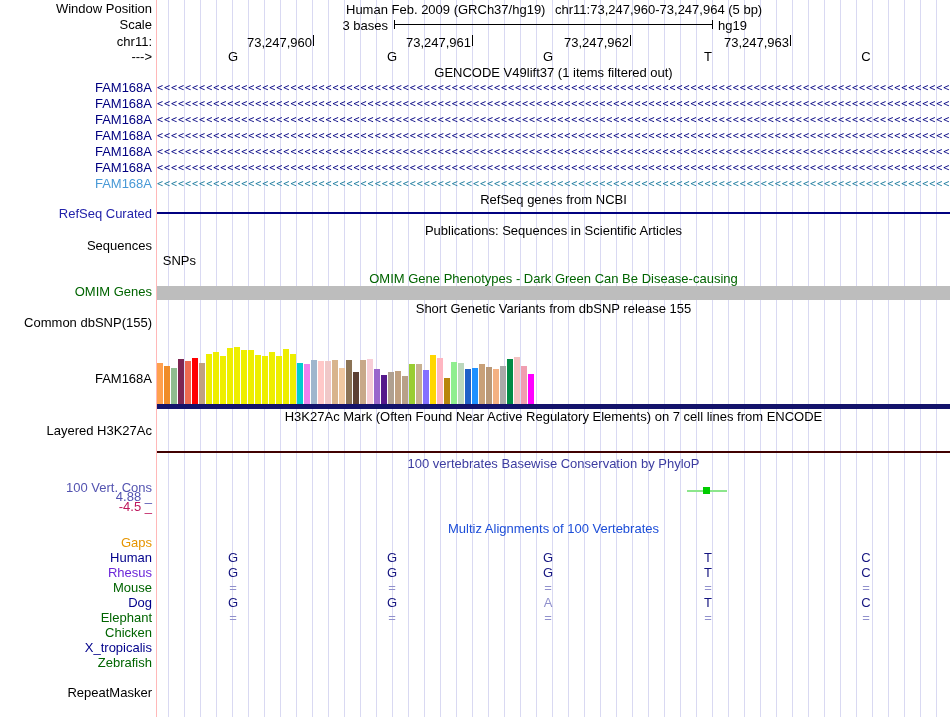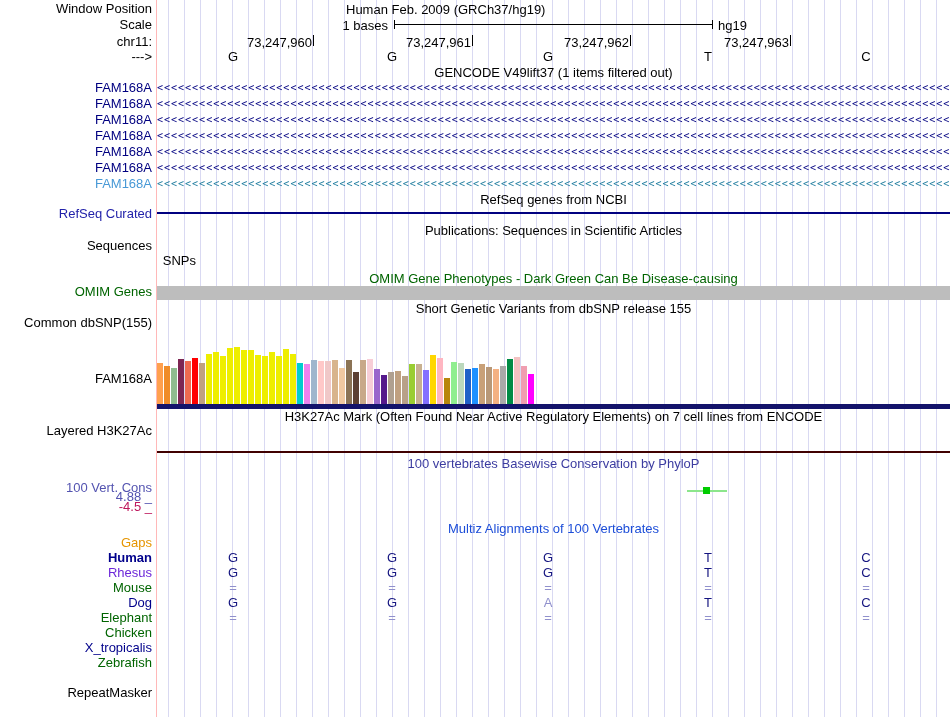--- a/index.html
+++ b/index.html
@@ -73,23 +73,24 @@
       <div class="gridline" style="left: 872px;"></div>
       <div class="gridline" style="left: 888px;"></div>
       <div class="gridline" style="left: 904px;"></div>
       <div class="gridline" style="left: 920px;"></div>
       <div class="gridline" style="left: 936px;"></div>
     </div>
   <div id="leftedge"></div>
 
   <div class="lbl" style="top:2px;">Window Position</div>
   <div class="abs" style="top:2px;left:346px;white-space:nowrap;">Human Feb. 2009 (GRCh37/hg19)</div>
+  <div class="abs" style="top:2px;left:555px;white-space:nowrap;">chr11:73,247,960-73,247,964 (5 bp)</div>
 
   <div class="lbl" style="top:18px;">Scale</div>
-  <div class="abs" style="top:18px;left:157px;width:231px;text-align:right;">1 bases</div>
+  <div class="abs" style="top:18px;left:157px;width:231px;text-align:right;">3 bases</div>
   <div class="scalebar" style="top:20px;left:394px;width:317px;">
       <div class="mid"></div>
     </div>
   <div class="abs" style="top:18px;left:718px;">hg19</div>
 
   <div class="lbl" style="top:35px;">chr11:</div>
   <div id="coordrow">
       <div class="coordcell" style="top: 36px; left: 242px;">73,247,960</div>
       <div class="tick" style="top: 35px; left: 313px;"></div>
       <div class="coordcell" style="top: 36px; left: 401px;">73,247,961</div>
@@ -208,21 +209,21 @@
   <div id="cons-max" class="lbl" style="top: 454px; color: rgb(83, 83, 176); margin-top: 36px;">4.88 _</div>
   <div id="cons-title" class="title" style="top: 457px; color: rgb(60, 60, 160);">100 vertebrates Basewise Conservation by PhyloP</div>
   <div id="cons-label" class="lbl" style="top: 481px; color: rgb(83, 83, 176);">100 Vert. Cons</div>
   <div id="cons-marker-line" class="abs" style="top: 490px; left: 687px; width: 40px; height: 2px; background: rgb(140, 230, 140);"></div>
   <div id="cons-marker" class="abs" style="top: 487px; left: 703px; width: 7px; height: 7px; background: rgb(0, 204, 0);"></div>
   <div id="cons-min" class="lbl" style="top: 500px; color: #be185d;">-4.5 _</div>
 
   <div id="multiz-title" class="title" style="top: 522px; color: #1d4ed8;">Multiz Alignments of 100 Vertebrates</div>
   <div id="multiz-rows">
       <div class="lbl" style="top: 536px; color: rgb(230, 149, 0);">Gaps</div>
-      <div class="lbl" style="top: 551px; color: rgb(0, 0, 139); font-weight: bold;">Human</div>
+      <div class="lbl" style="top: 551px; color: rgb(0, 0, 139);">Human</div>
       <div class="basecell" style="top: 551px; left: 221px; color: rgb(21, 21, 128);">G</div>
       <div class="basecell" style="top: 551px; left: 380px; color: rgb(21, 21, 128);">G</div>
       <div class="basecell" style="top: 551px; left: 536px; color: rgb(21, 21, 128);">G</div>
       <div class="basecell" style="top: 551px; left: 696px; color: rgb(21, 21, 128);">T</div>
       <div class="basecell" style="top: 551px; left: 854px; color: rgb(21, 21, 128);">C</div>
       <div class="lbl" style="top: 566px; color: #6d28d9;">Rhesus</div>
       <div class="basecell" style="top: 566px; left: 221px; color: rgb(21, 21, 128);">G</div>
       <div class="basecell" style="top: 566px; left: 380px; color: rgb(21, 21, 128);">G</div>
       <div class="basecell" style="top: 566px; left: 536px; color: rgb(21, 21, 128);">G</div>
       <div class="basecell" style="top: 566px; left: 696px; color: rgb(21, 21, 128);">T</div>

